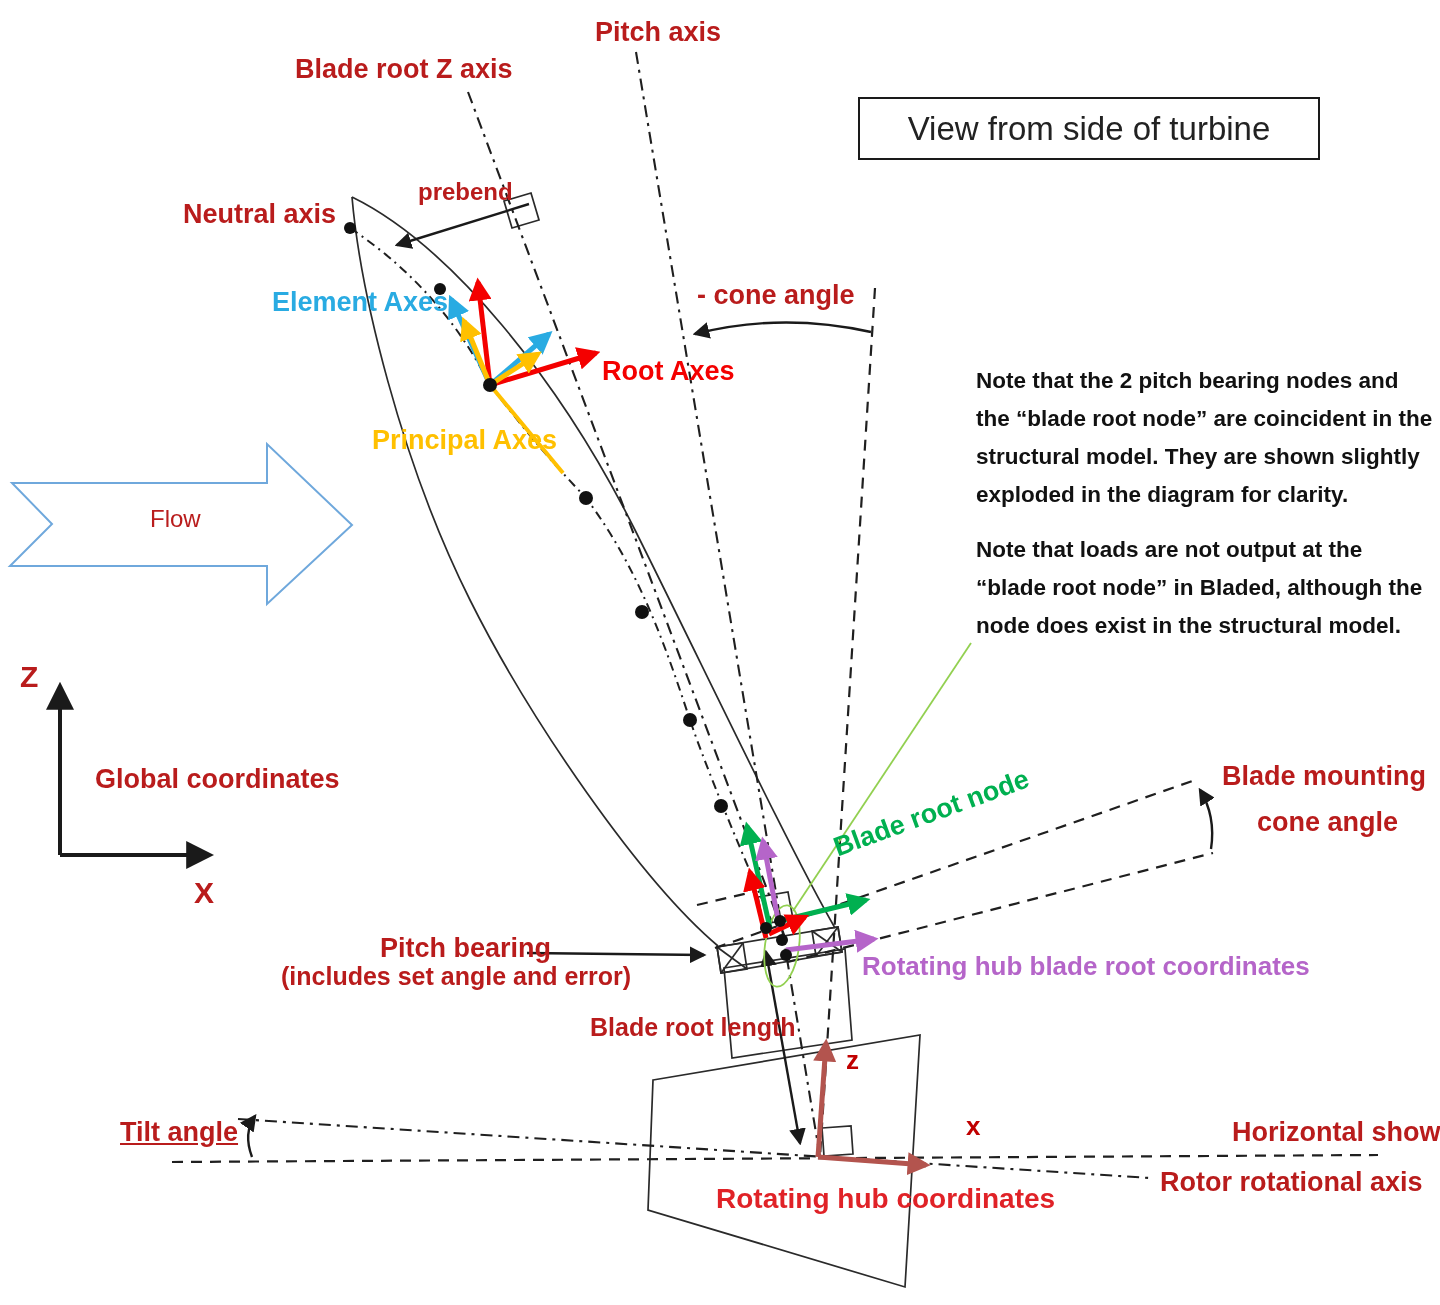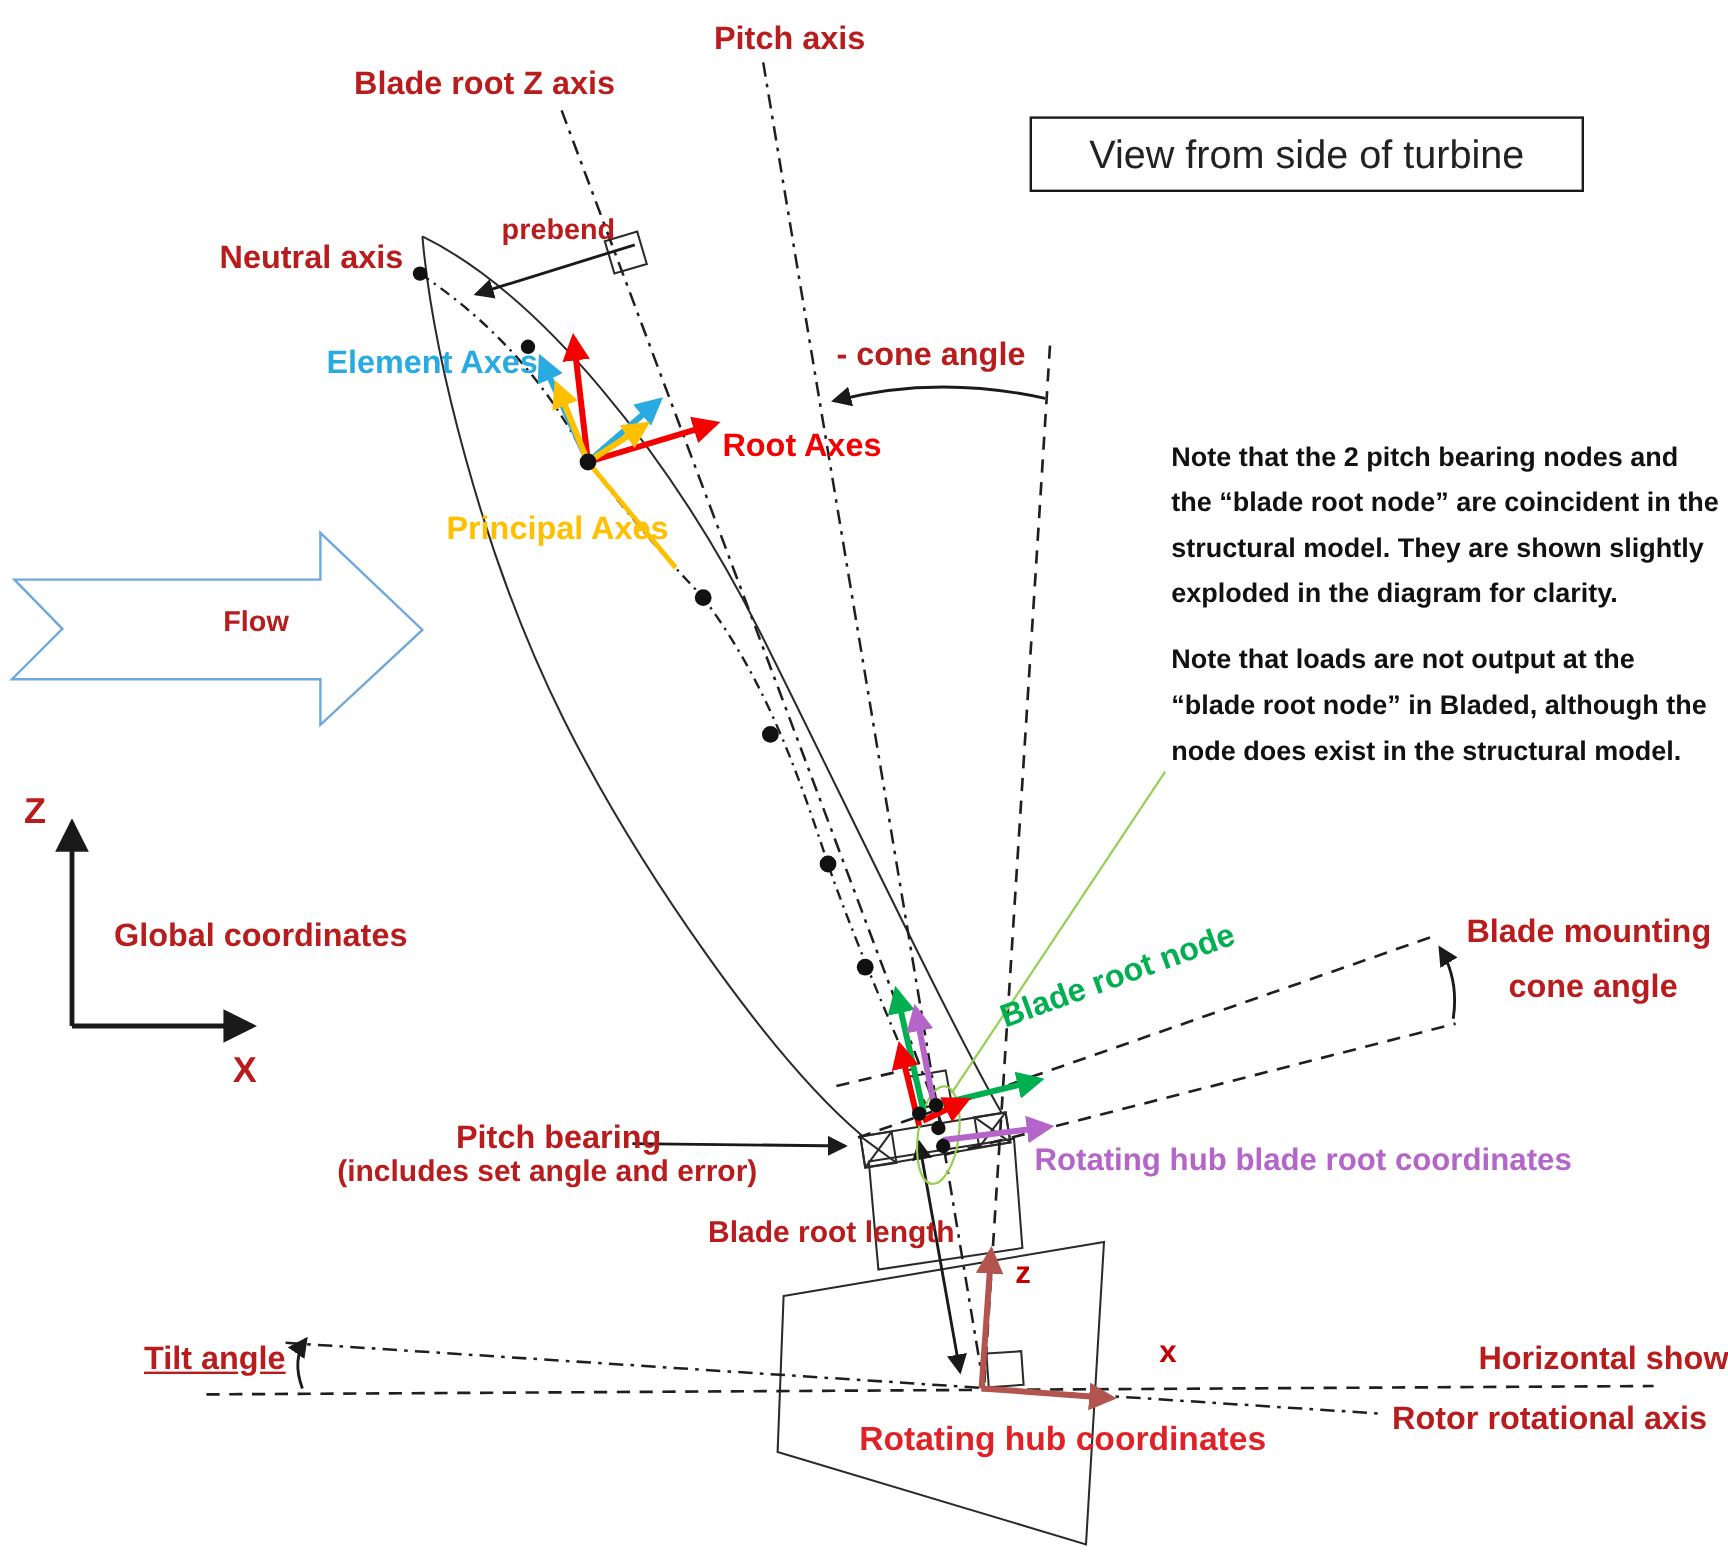--- a/index.html
+++ b/index.html
@@ -159,21 +159,21 @@
 
 <div class="lbl" style="left:595px;top:18px;">Pitch axis</div>
 <div class="lbl" style="left:295px;top:55px;">Blade root Z axis</div>
 <div id="view-title-box">View from side of turbine</div>
 <div class="lbl" style="left:183px;top:200px;">Neutral axis</div>
 <div class="lbl small" style="left:418px;top:179px;">prebend</div>
 <div class="lbl cyan" style="left:272px;top:288px;">Element Axes</div>
 <div class="lbl red" style="left:602px;top:357px;">Root Axes</div>
 <div class="lbl orange" style="left:372px;top:426px;">Principal Axes</div>
 <div class="lbl" style="left:697px;top:281px;">- cone angle</div>
-<div class="lbl small" style="left:150px;top:506px;font-weight:700;margin-left:36px;">Flow</div>
+<div class="lbl small" style="left:150px;top:506px;font-weight:400;">Flow</div>
 
 <div class="notes" id="note-1">Note that the 2 pitch bearing nodes and
 the “blade root node” are coincident in the
 structural model. They are shown slightly
 exploded in the diagram for clarity.</div>
 <div class="notes" id="note-2">Note that loads are not output at the
 “blade root node” in Bladed, although the
 node does exist in the structural model.</div>
 
 <div class="lbl" style="left:95px;top:765px;">Global coordinates</div>

